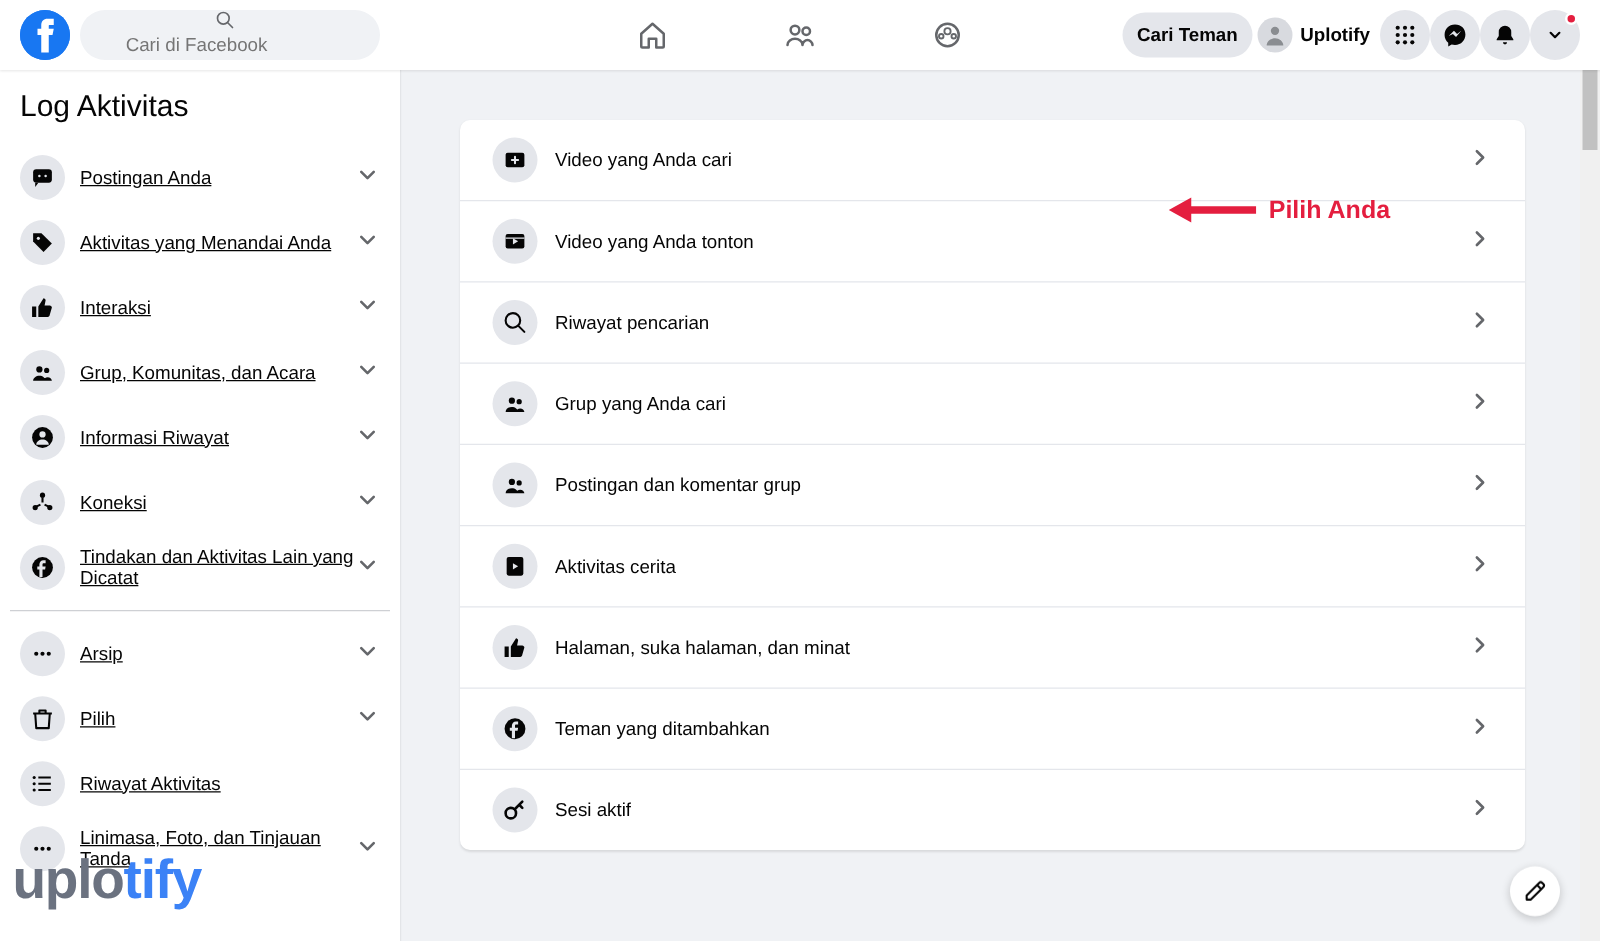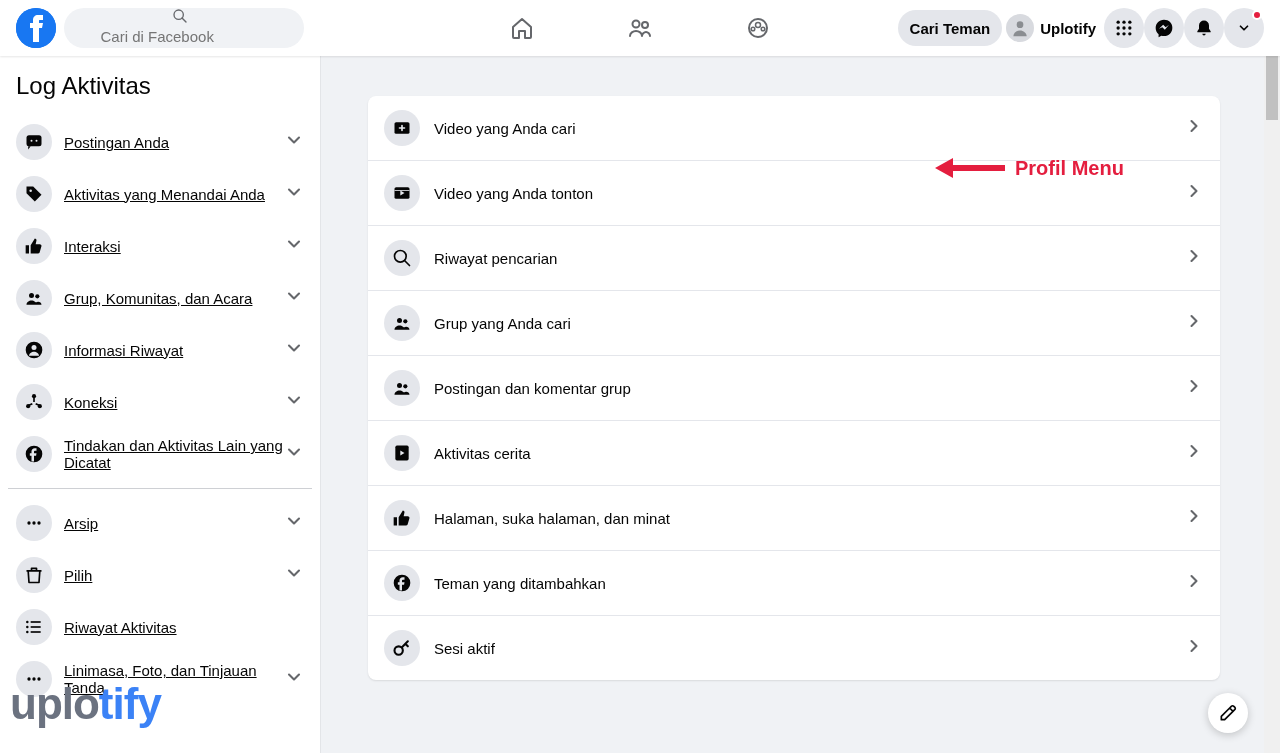--- a/index.html
+++ b/index.html
@@ -37,21 +37,21 @@
 .sidebar-icon { width: 36px; height: 36px; border-radius: 50%; background: #e4e6eb; display: flex; align-items: center; justify-content: center; margin-right: 12px; flex-shrink: 0; }
 .sidebar-icon svg { width: 20px; height: 20px; color: #050505; }
 .sidebar-label { font-size: 15px; font-weight: 500; color: #050505; flex: 1; text-decoration: underline; }
 .sidebar-chevron { color: #65676b; }
 .sidebar-chevron svg { width: 20px; height: 20px; }
 .sidebar-divider { height: 1px; background: #ced0d4; margin: 8px 0; }
 
 
 .main { flex: 1; padding: 40px 60px 0 48px; overflow-y: auto; position: relative; }
 .list-card { background: #fff; border-radius: 8px; box-shadow: 0 1px 2px rgba(0,0,0,0.1); }
-.list-row { display: flex; align-items: center; padding: 14px 16px; border-bottom: 1px solid #e4e6eb; cursor: pointer; }
+.list-row { display: flex; align-items: center; padding: 14px 26px; border-bottom: 1px solid #e4e6eb; cursor: pointer; }
 .list-row:last-child { border-bottom: none; }
 .list-icon { width: 36px; height: 36px; border-radius: 50%; background: #e4e6eb; display: flex; align-items: center; justify-content: center; margin-right: 14px; flex-shrink: 0; }
 .list-icon svg { width: 20px; height: 20px; color: #050505; }
 .list-label { font-size: 15px; font-weight: 500; color: #050505; flex: 1; }
 .list-chevron svg { width: 20px; height: 20px; color: #65676b; }
 
 
 .annotation { position: absolute; top: 99px; left: 615px; display: flex; align-items: center; pointer-events: none; }
 .annotation svg { flex-shrink: 0; }
 .annotation-text { color: #e41e3f; font-size: 20px; font-weight: 700; margin-left: 10px; }
@@ -494,21 +494,21 @@
     <span class="list-chevron"><svg>
               <use href="#i-chevron-right"></use>
             </svg></span>
         </div>
       </div>
     <div class="annotation">
       <svg width="70" height="26">
         <line x1="70" y1="13" x2="12" y2="13" stroke="#e41e3f" stroke-width="6"></line>
         <polygon points="0,13 18,3 18,23" fill="#e41e3f"></polygon>
       </svg>
-      <span class="annotation-text">Profil Menu</span>
+      <span class="annotation-text">Pilih Anda</span>
     </div>
   </div>
 </div>
 
 <div class="watermark">
   <span class="w1">uplo</span><span class="w2">tify</span>
 </div>
 
 <div class="compose">
   <svg>

